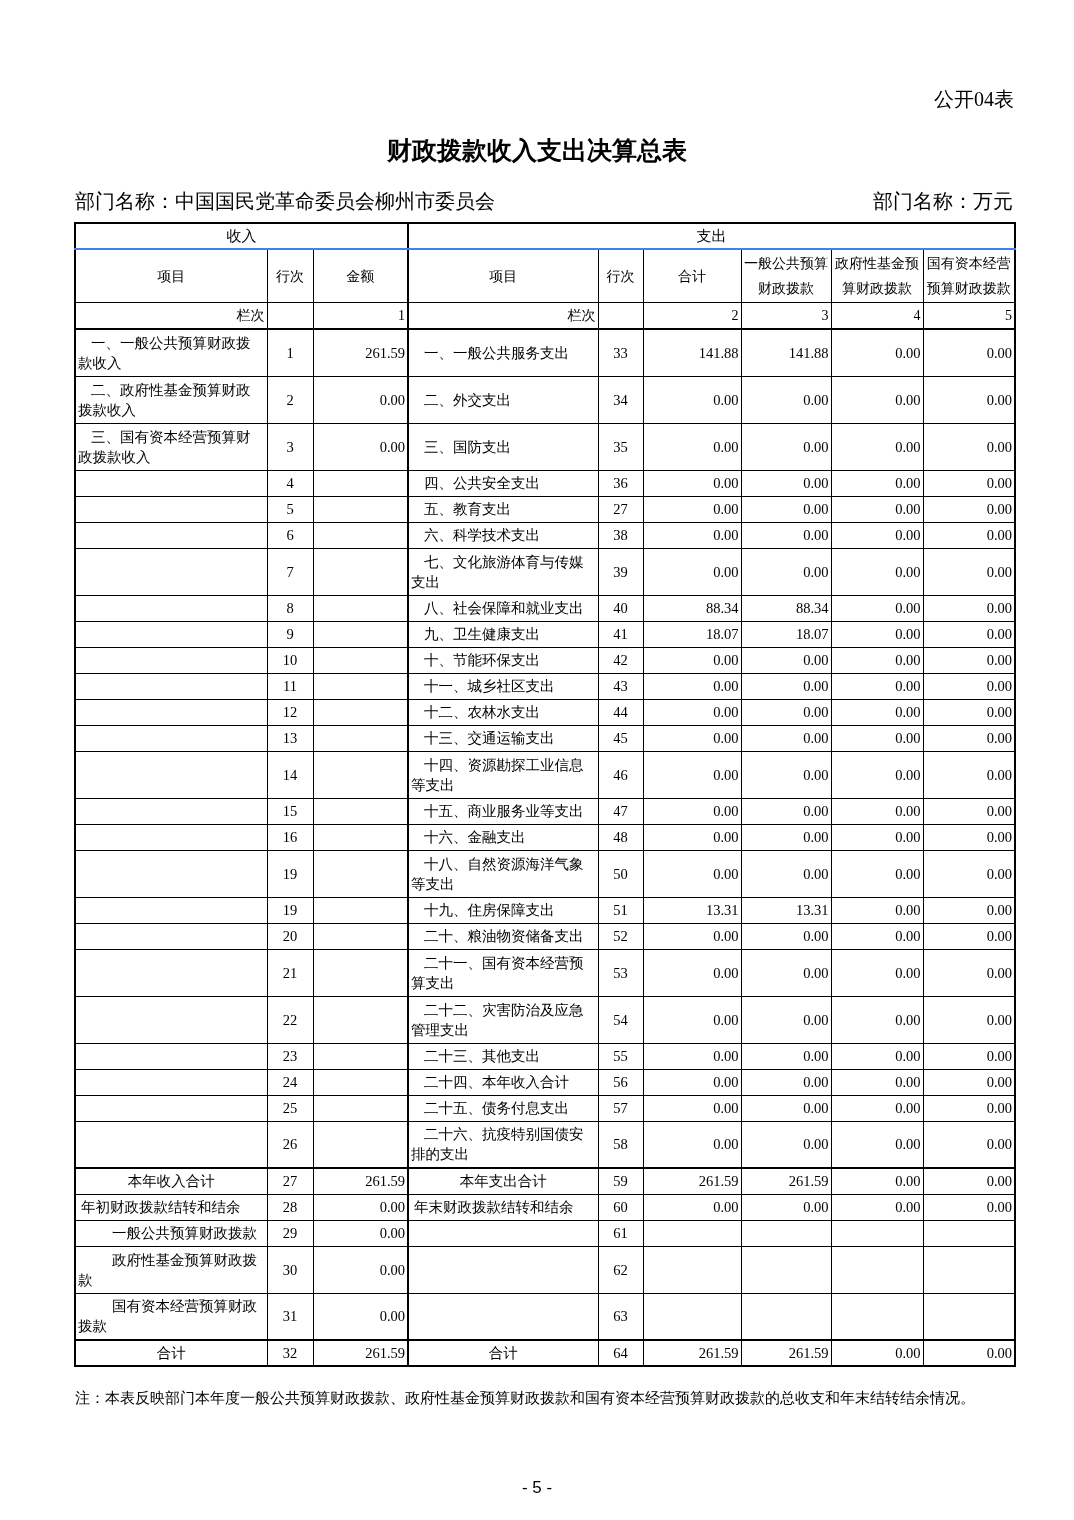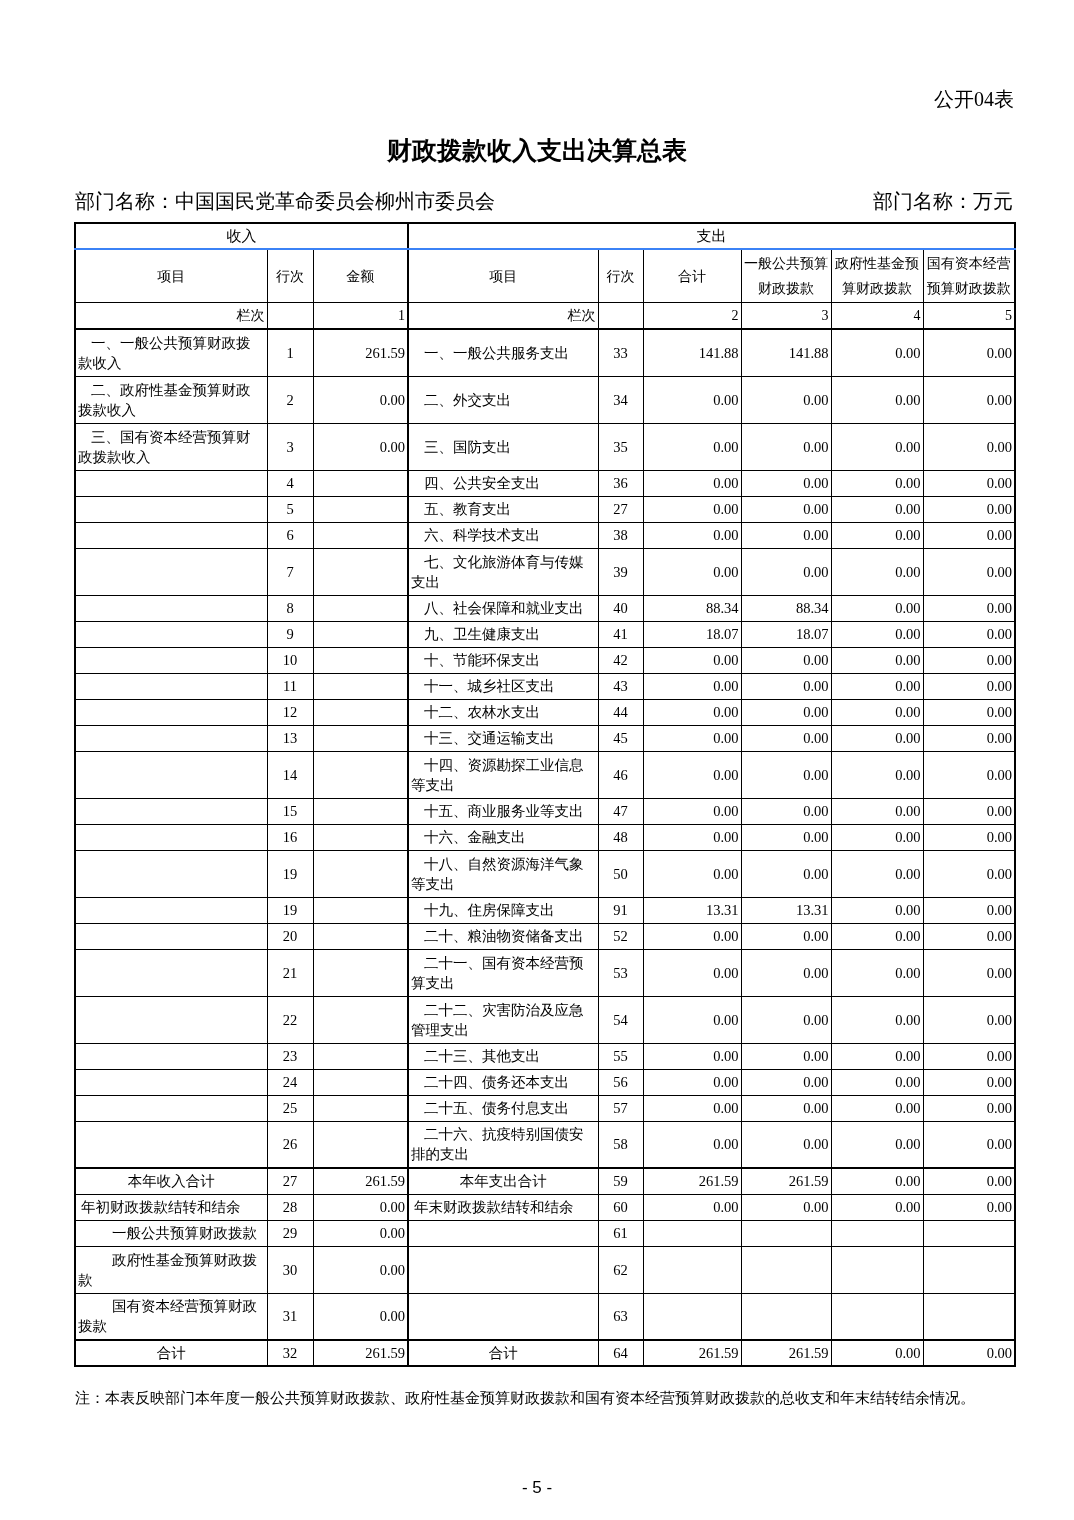--- a/index.html
+++ b/index.html
@@ -290,21 +290,21 @@
         <td class="c-num">0.00</td>
         <td class="c-num">0.00</td>
         <td class="c-num">0.00</td>
         <td class="c-num">0.00</td>
       </tr>
       <tr>
         <td class="c-item"></td>
         <td class="c-line">19</td>
         <td class="c-num"></td>
         <td class="c-item sec-divider lbl-item">十九、住房保障支出</td>
-        <td class="c-line">91</td>
+        <td class="c-line">51</td>
         <td class="c-num">13.31</td>
         <td class="c-num">13.31</td>
         <td class="c-num">0.00</td>
         <td class="c-num">0.00</td>
       </tr>
       <tr>
         <td class="c-item"></td>
         <td class="c-line">20</td>
         <td class="c-num"></td>
         <td class="c-item sec-divider lbl-item">二十、粮油物资储备支出</td>
@@ -344,21 +344,21 @@
         <td class="c-line">55</td>
         <td class="c-num">0.00</td>
         <td class="c-num">0.00</td>
         <td class="c-num">0.00</td>
         <td class="c-num">0.00</td>
       </tr>
       <tr>
         <td class="c-item"></td>
         <td class="c-line">24</td>
         <td class="c-num"></td>
-        <td class="c-item sec-divider lbl-item">二十四、债务还本支出</td>
+        <td class="c-item sec-divider lbl-item">二十四、本年收入合计</td>
         <td class="c-line">56</td>
         <td class="c-num">0.00</td>
         <td class="c-num">0.00</td>
         <td class="c-num">0.00</td>
         <td class="c-num">0.00</td>
       </tr>
       <tr>
         <td class="c-item"></td>
         <td class="c-line">25</td>
         <td class="c-num"></td>

